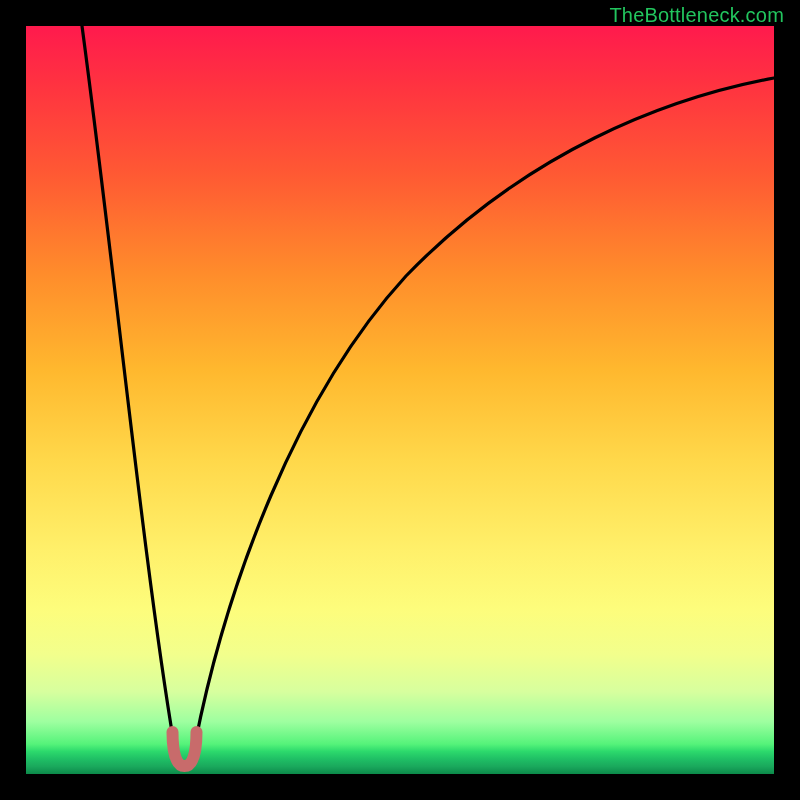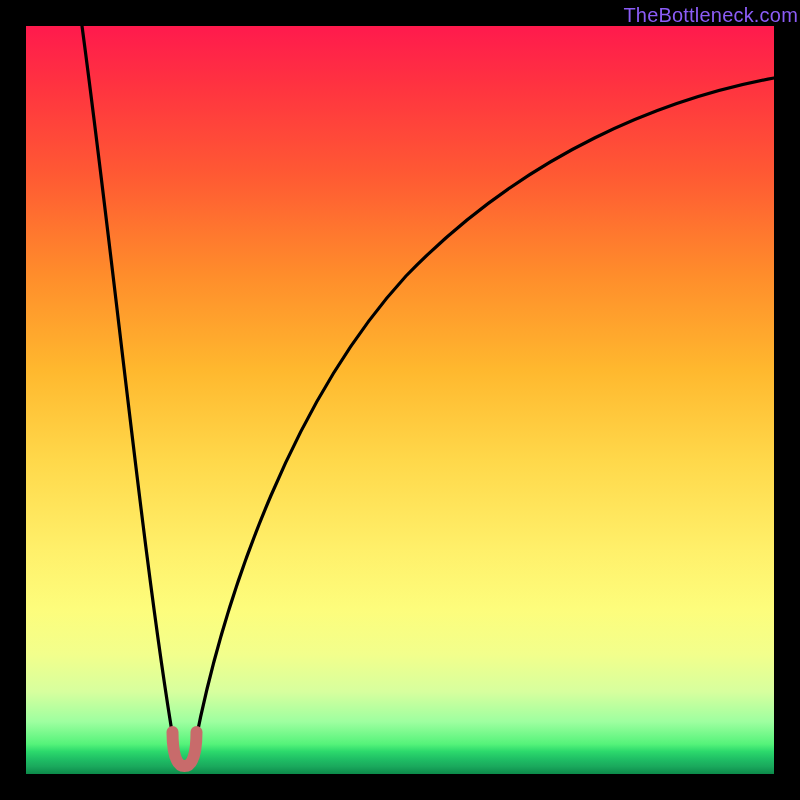--- a/index.html
+++ b/index.html
@@ -46,22 +46,22 @@
     position: absolute;
     left: 0;
     top: 0;
     width: 748px;
     height: 748px;
     overflow: visible;
   }
   .watermark {
     position: absolute;
     top: 4px;
-    right: 2px;
-    color: #8b5cf6;
+    right: 16px;
+    color: #22c55e;
     font-size: 20px;
     letter-spacing: 0.2px;
   }
 </style>
 </head>
 <body>
 
 <div class="stage">
   <div class="watermark">TheBottleneck.com</div>
   <div class="plot">

